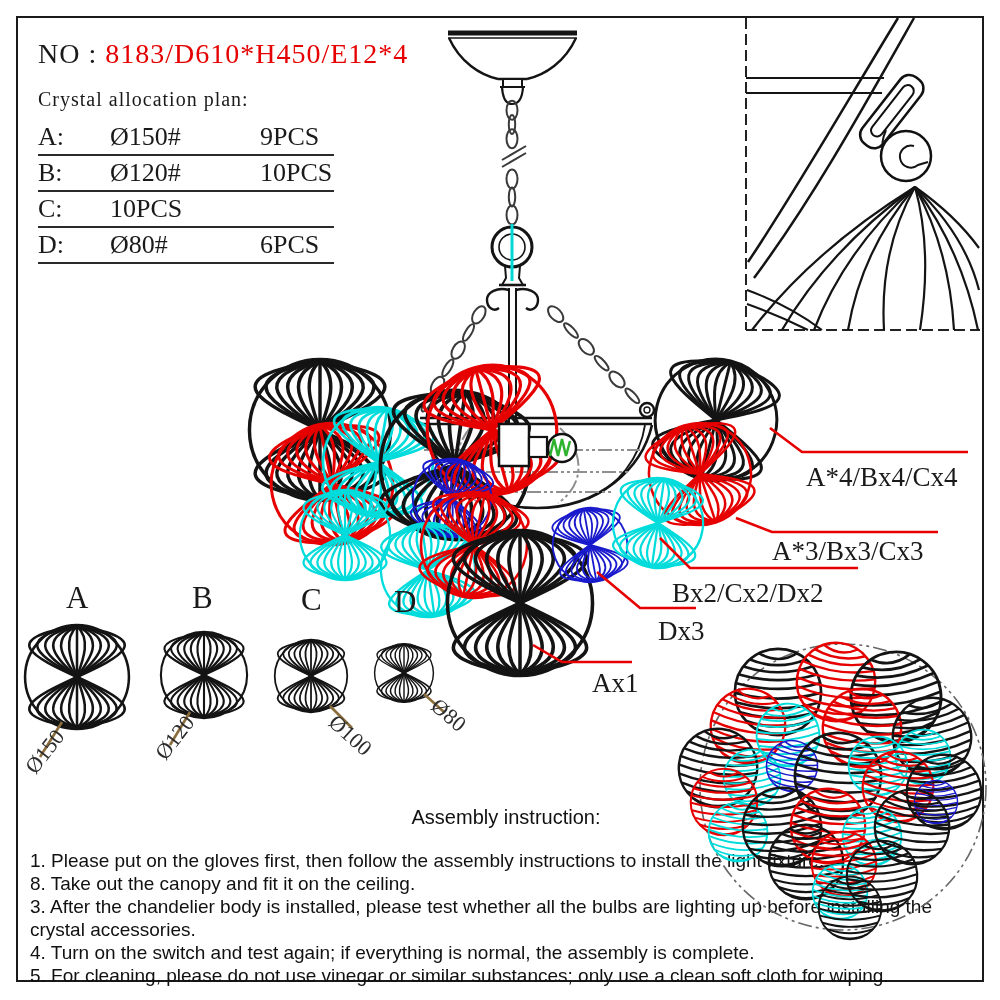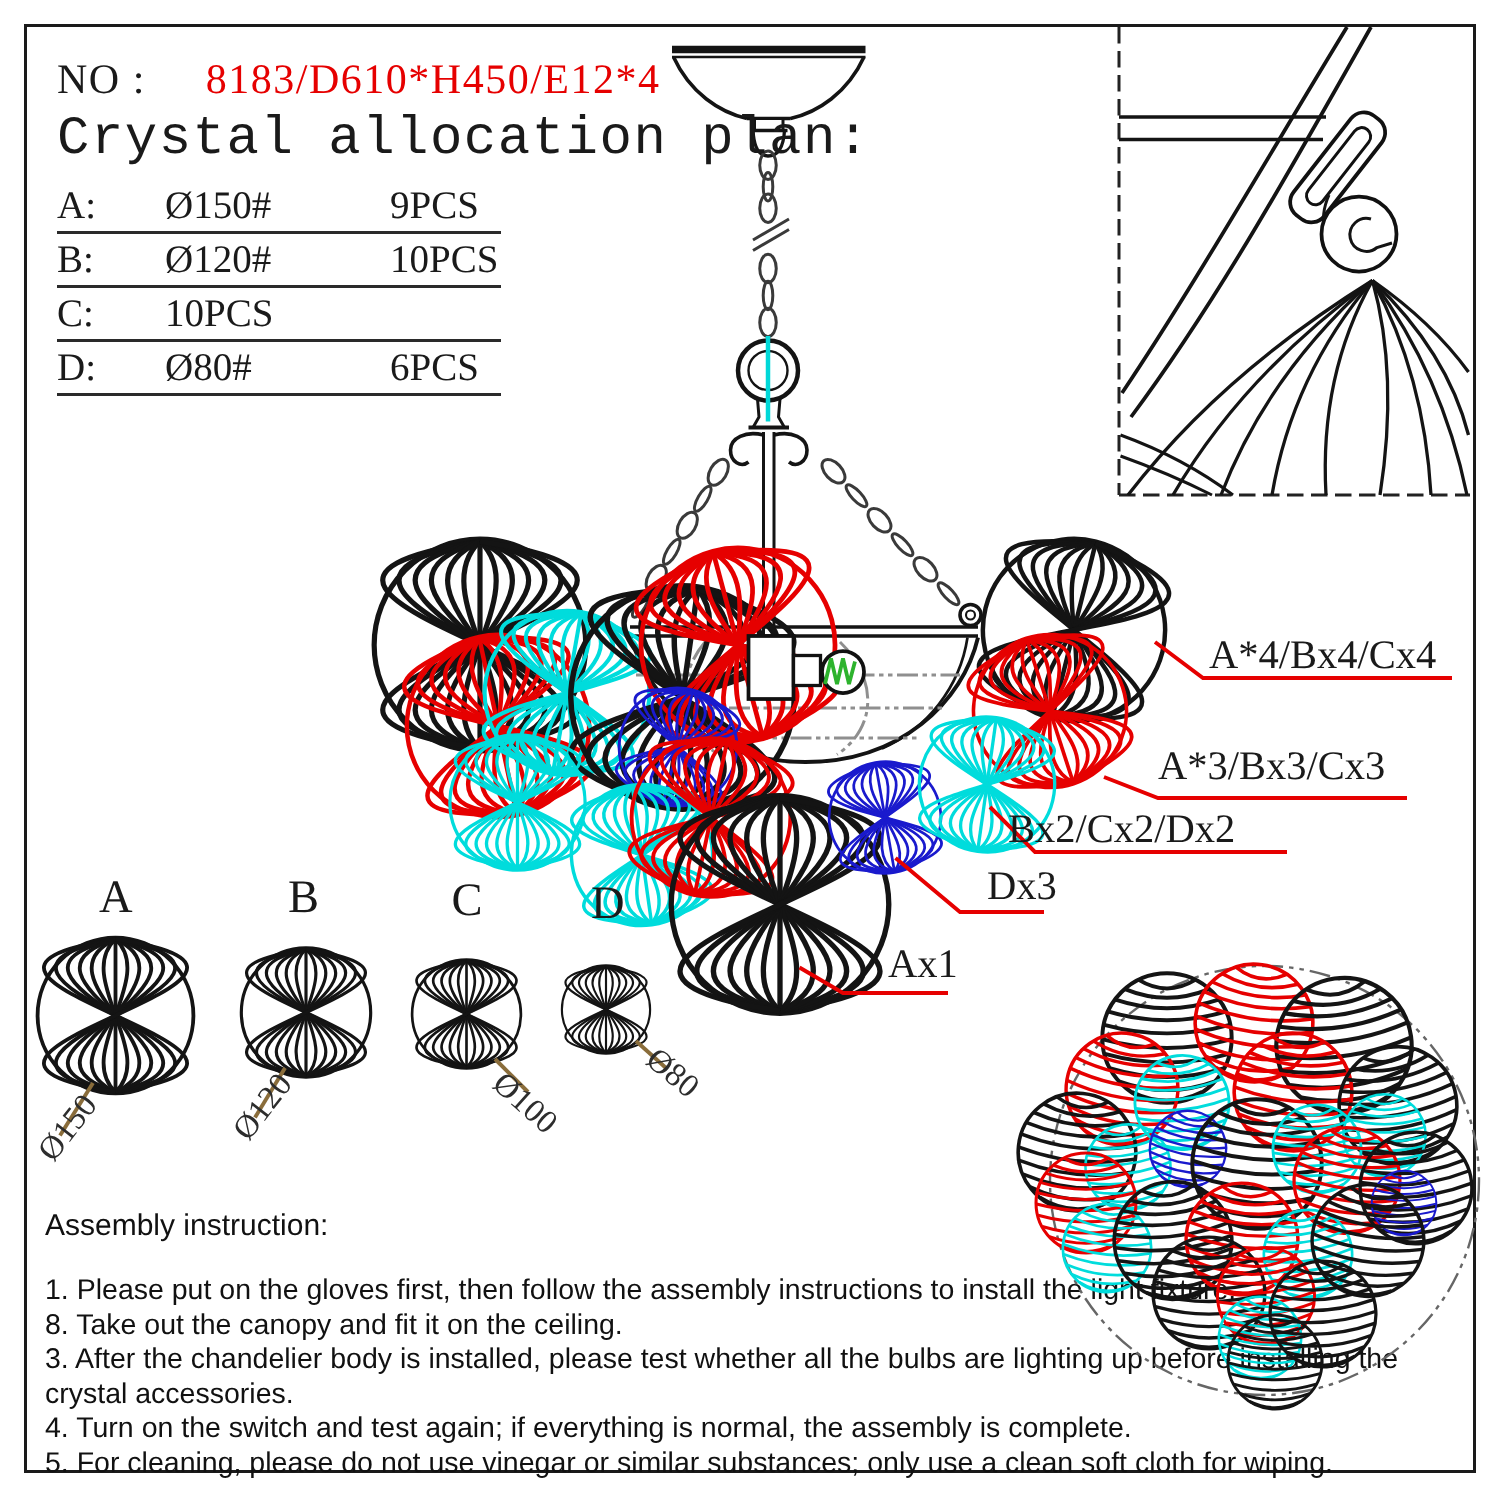--- a/index.html
+++ b/index.html
@@ -3,46 +3,46 @@
 <meta charset="utf-8">
 <style>
   html,body{margin:0;padding:0;background:#ffffff;}
   #page{position:relative;width:1000px;height:1000px;background:#fff;overflow:hidden;
         font-family:"Liberation Serif", serif;color:#1a1a1a;}
   #border{position:absolute;left:16px;top:16px;width:964px;height:962px;
           border:2px solid #1a1a1a;}
   #art{position:absolute;left:0;top:0;z-index:2;pointer-events:none;}
   .txt{position:absolute;white-space:nowrap;}
   #hdr-no{left:38px;top:38px;font-size:28px;letter-spacing:1px;}
-  #hdr-no .red{color:#e60000;margin-left:32px;}
-  #plan-title{left:38px;top:72px;font-size:36px;letter-spacing:1px;font-family:Liberation Mono, monospace;}
+  #hdr-no .red{color:#e60000;}
+  #plan-title{left:38px;top:88px;font-size:20px;letter-spacing:1px;}
   #alloc{position:absolute;left:38px;top:120px;width:296px;font-size:26px;z-index:3;}
   .arow{display:flex;height:34px;align-items:center;border-bottom:2px solid #2a2a2a;}
   .arow .c1{width:72px;}
   .arow .c2{width:150px;font-family:Liberation Serif, serif;}
   .arow .c3{width:74px;}
-  .plabel{font-size:27px;z-index:3;}
+  .plabel{font-size:27px;z-index:3;margin-top:41px;}
   #lbl-0{left:806px;top:421px;}
   #lbl-1{left:772px;top:495px;}
   #lbl-2{left:672px;top:537px;}
   #lbl-3{left:658px;top:575px;}
   #lbl-4{left:592px;top:627px;}
   .sletter{font-size:31px;z-index:3;}
   #sl-A{left:66px;top:580px;}
   #sl-B{left:192px;top:580px;}
   #sl-C{left:301px;top:582px;}
   #sl-D{left:394px;top:584px;}
   .dialbl{font-size:22px;color:#2d2d2d;z-index:3;transform-origin:0 50%;}
   #dia-0{left:30px;top:758px;transform:rotate(-52deg);}
   #dia-1{left:160px;top:744px;transform:rotate(-52deg);}
   #dia-2{left:332px;top:706px;transform:rotate(42deg);}
   #dia-3{left:434px;top:690px;transform:rotate(40deg);}
   #instr{position:absolute;left:30px;top:806px;width:952px;z-index:1;
          font-family:"Liberation Sans", sans-serif;font-size:19px;color:#111;}
-  #instr .ititle{margin-bottom:20px;font-size:20px;}
+  #instr .ititle{margin-bottom:20px;font-size:20px;text-align:center;}
   #instr .step{white-space:normal;line-height:23px;margin:0;}
 </style>
 </head>
 <body>
 
 <div id="page">
   <div id="border"></div>
 
   <div id="instr">
     <div class="ititle">Assembly instruction:</div>

